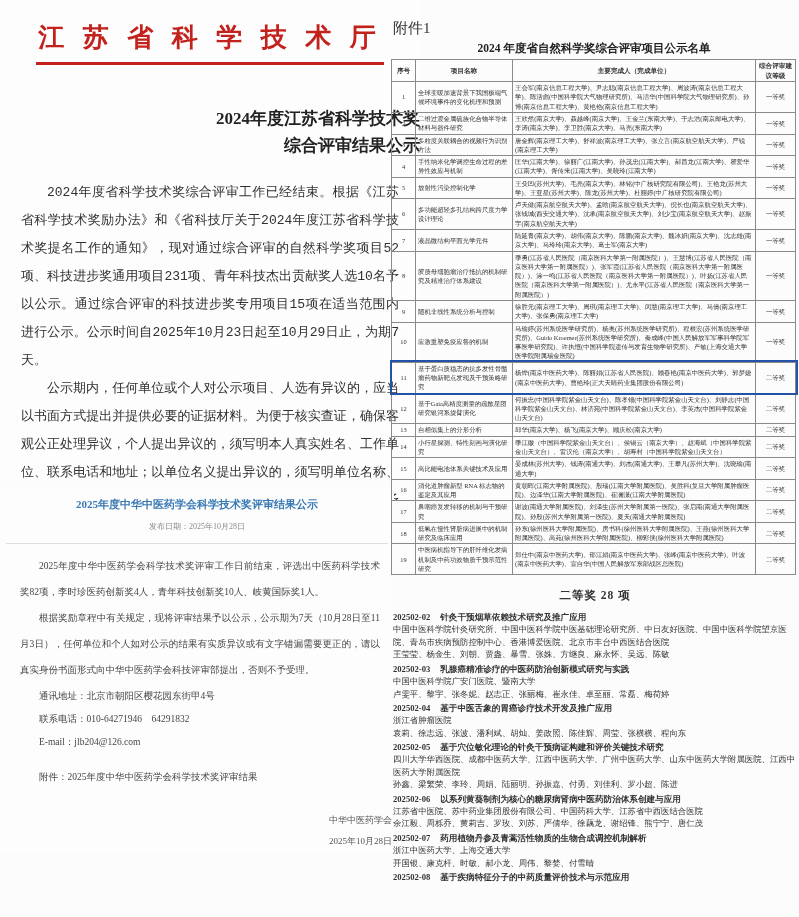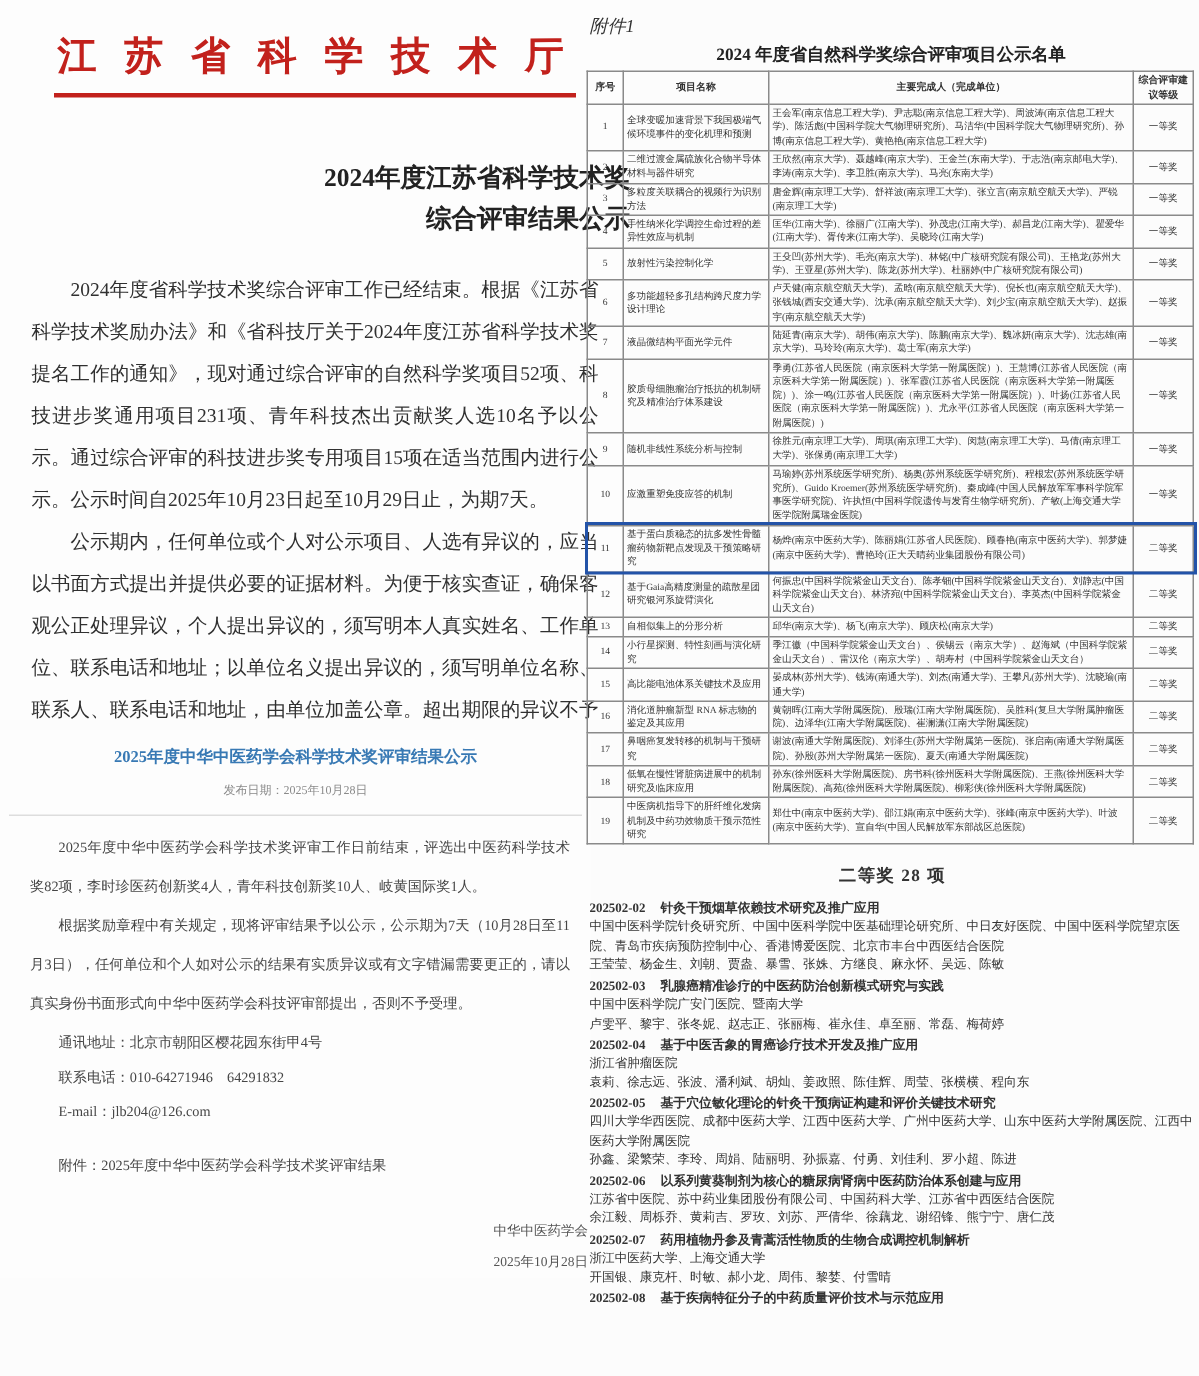--- a/index.html
+++ b/index.html
@@ -7,36 +7,36 @@
     width:799px;height:917px;position:relative;overflow:hidden;
     background:#fcfcfc;color:#2e2e2e;
     font-family:"Liberation Serif","DejaVu Serif",serif;
   }
   
   .doc1{position:absolute;left:0;top:0;width:420px;height:480px;background:#fdfdfd;}
   .doc1-header{color:#c2211c;font-weight:bold;font-size:26px;letter-spacing:6px;text-align:center;margin-top:20px;white-space:nowrap;}
   .doc1-rule{border:none;border-top:3px solid #c2211c;width:348px;margin:7px auto 0;}
   .doc1-title{text-align:right;font-size:17px;font-weight:bold;line-height:1.6;margin-top:40px;color:#222;}
   .doc1-body{padding:0 21px;margin-top:20px;font-size:13px;line-height:28px;text-align:justify;color:#303030;}
-  .doc1-body p{margin:0;text-indent:2em;}
+  .doc1-body p{margin:0;text-indent:2em;font-family:Liberation Mono, monospace;}
   .doc1-contact{padding:0 21px;font-size:13px;line-height:28px;text-indent:2em;margin-top:4px;color:#303030;}
   
   .doc2{position:absolute;left:0;top:487px;width:394px;background:#fdfdfd;}
   .doc2-title{color:#3879b4;font-size:11px;font-weight:bold;text-align:center;margin-top:10px;}
   .doc2-date{text-align:center;color:#8a8a8a;font-size:8px;margin-top:9px;}
   .doc2-hr{border:none;border-top:1px solid #ddd;margin:11px 6px 9px 6px;}
   .doc2-body{padding:0 14px 0 20px;}
   .doc2-body p{margin:0;font-size:9.5px;line-height:26px;text-indent:2em;color:#454545;text-align:justify;}
   .doc2-contact{padding:0 14px 0 20px;margin-top:2px;}
   .doc2-contact div{font-size:9.5px;line-height:23px;text-indent:2em;color:#454545;}
   .doc2-attach{padding:0 14px 0 20px;font-size:9.5px;text-indent:2em;margin-top:17px;color:#454545;}
   .doc2-footer{text-align:right;font-size:9px;color:#555;margin-top:26px;line-height:21px;padding-right:2px;padding-left:23px;}
   
   .right-col{position:absolute;left:391px;top:0;width:406px;}
-  .attach-label{font-size:12px;margin:9px 0 3px 2px;color:#333;font-style:italic;}
+  .attach-label{font-size:15px;margin:19px 0 3px 2px;color:#333;}
   .table-title{font-size:11.5px;font-weight:bold;text-align:center;margin:2px 0 3px;color:#222;}
   table.award{border-collapse:collapse;table-layout:fixed;width:404px;font-size:6.4px;line-height:1.45;color:#333;}
   table.award th,table.award td{border:1px solid #8a8a8a;padding:1px 2px;vertical-align:middle;word-break:break-all;}
   table.award th{font-weight:bold;text-align:center;font-size:6.6px;}
   td.c-no{text-align:center;}
   td.c-grade{text-align:center;}
   tr.hl{outline:2.5px solid #2353a8;outline-offset:0;}
   
   .awards{margin-top:13px;padding-left:2px;color:#333;}
   .awards-heading{text-align:center;font-size:11.5px;font-weight:bold;margin:0 0 8px 0;letter-spacing:1px;}

